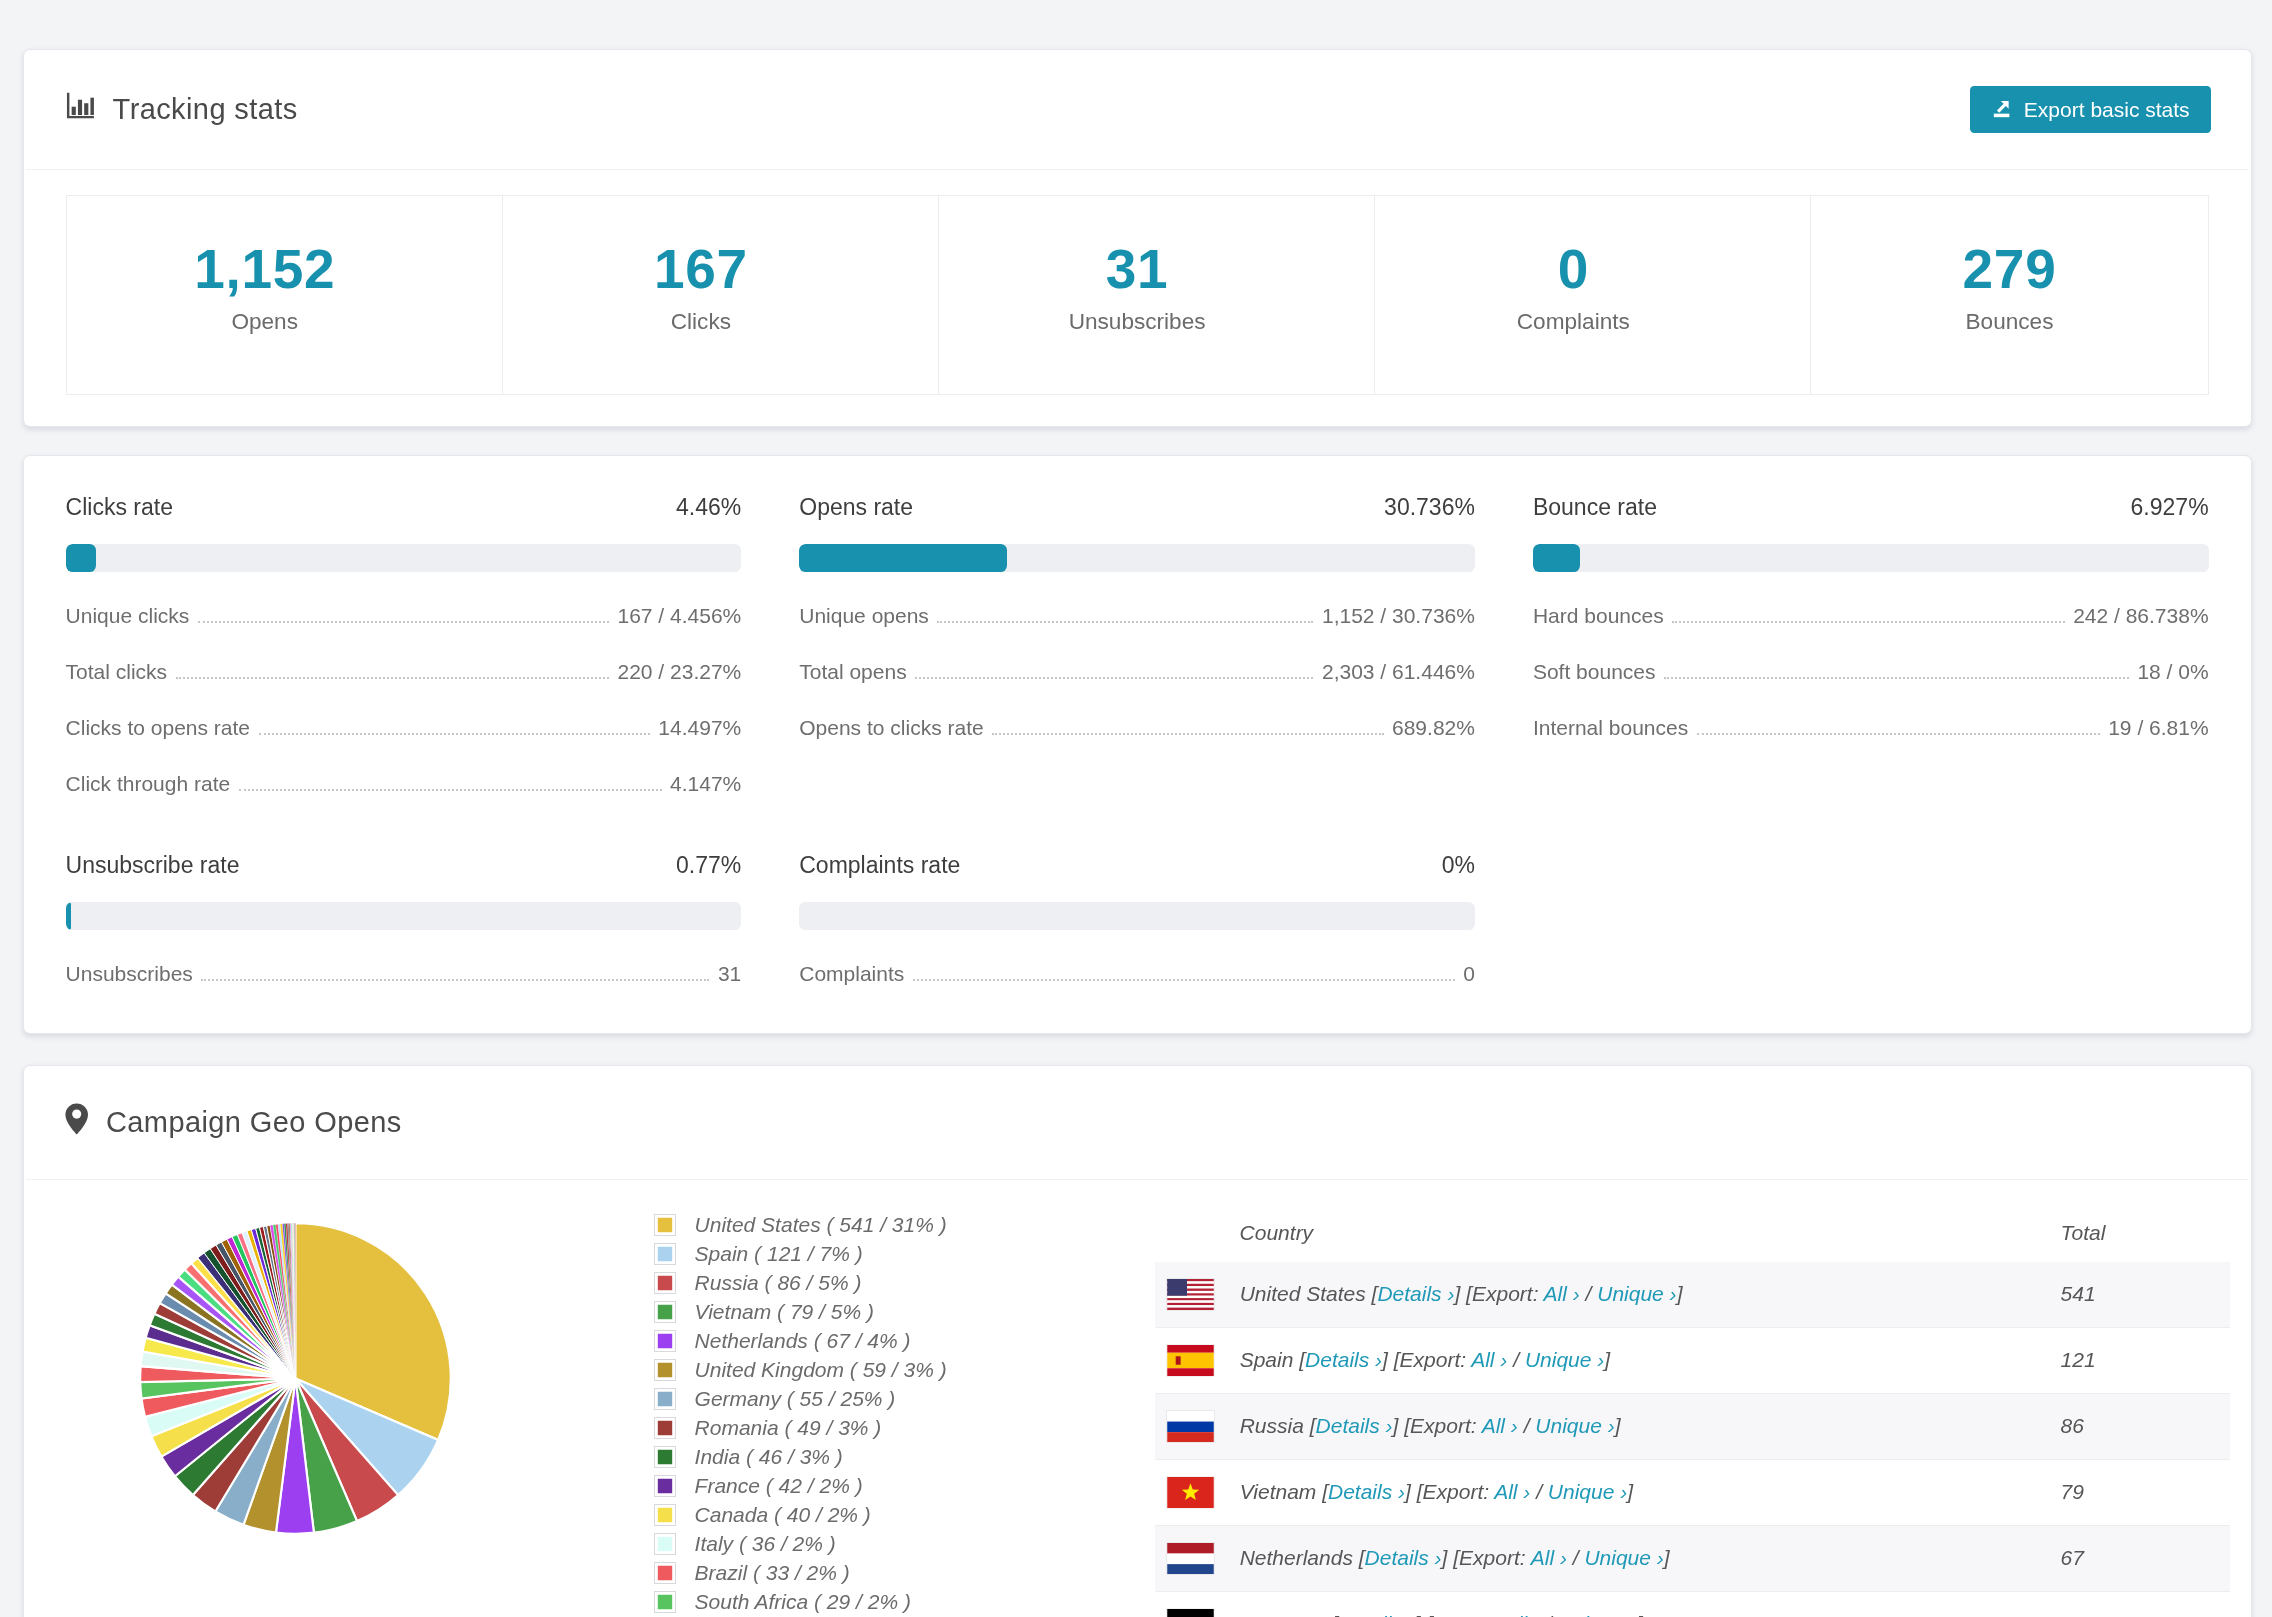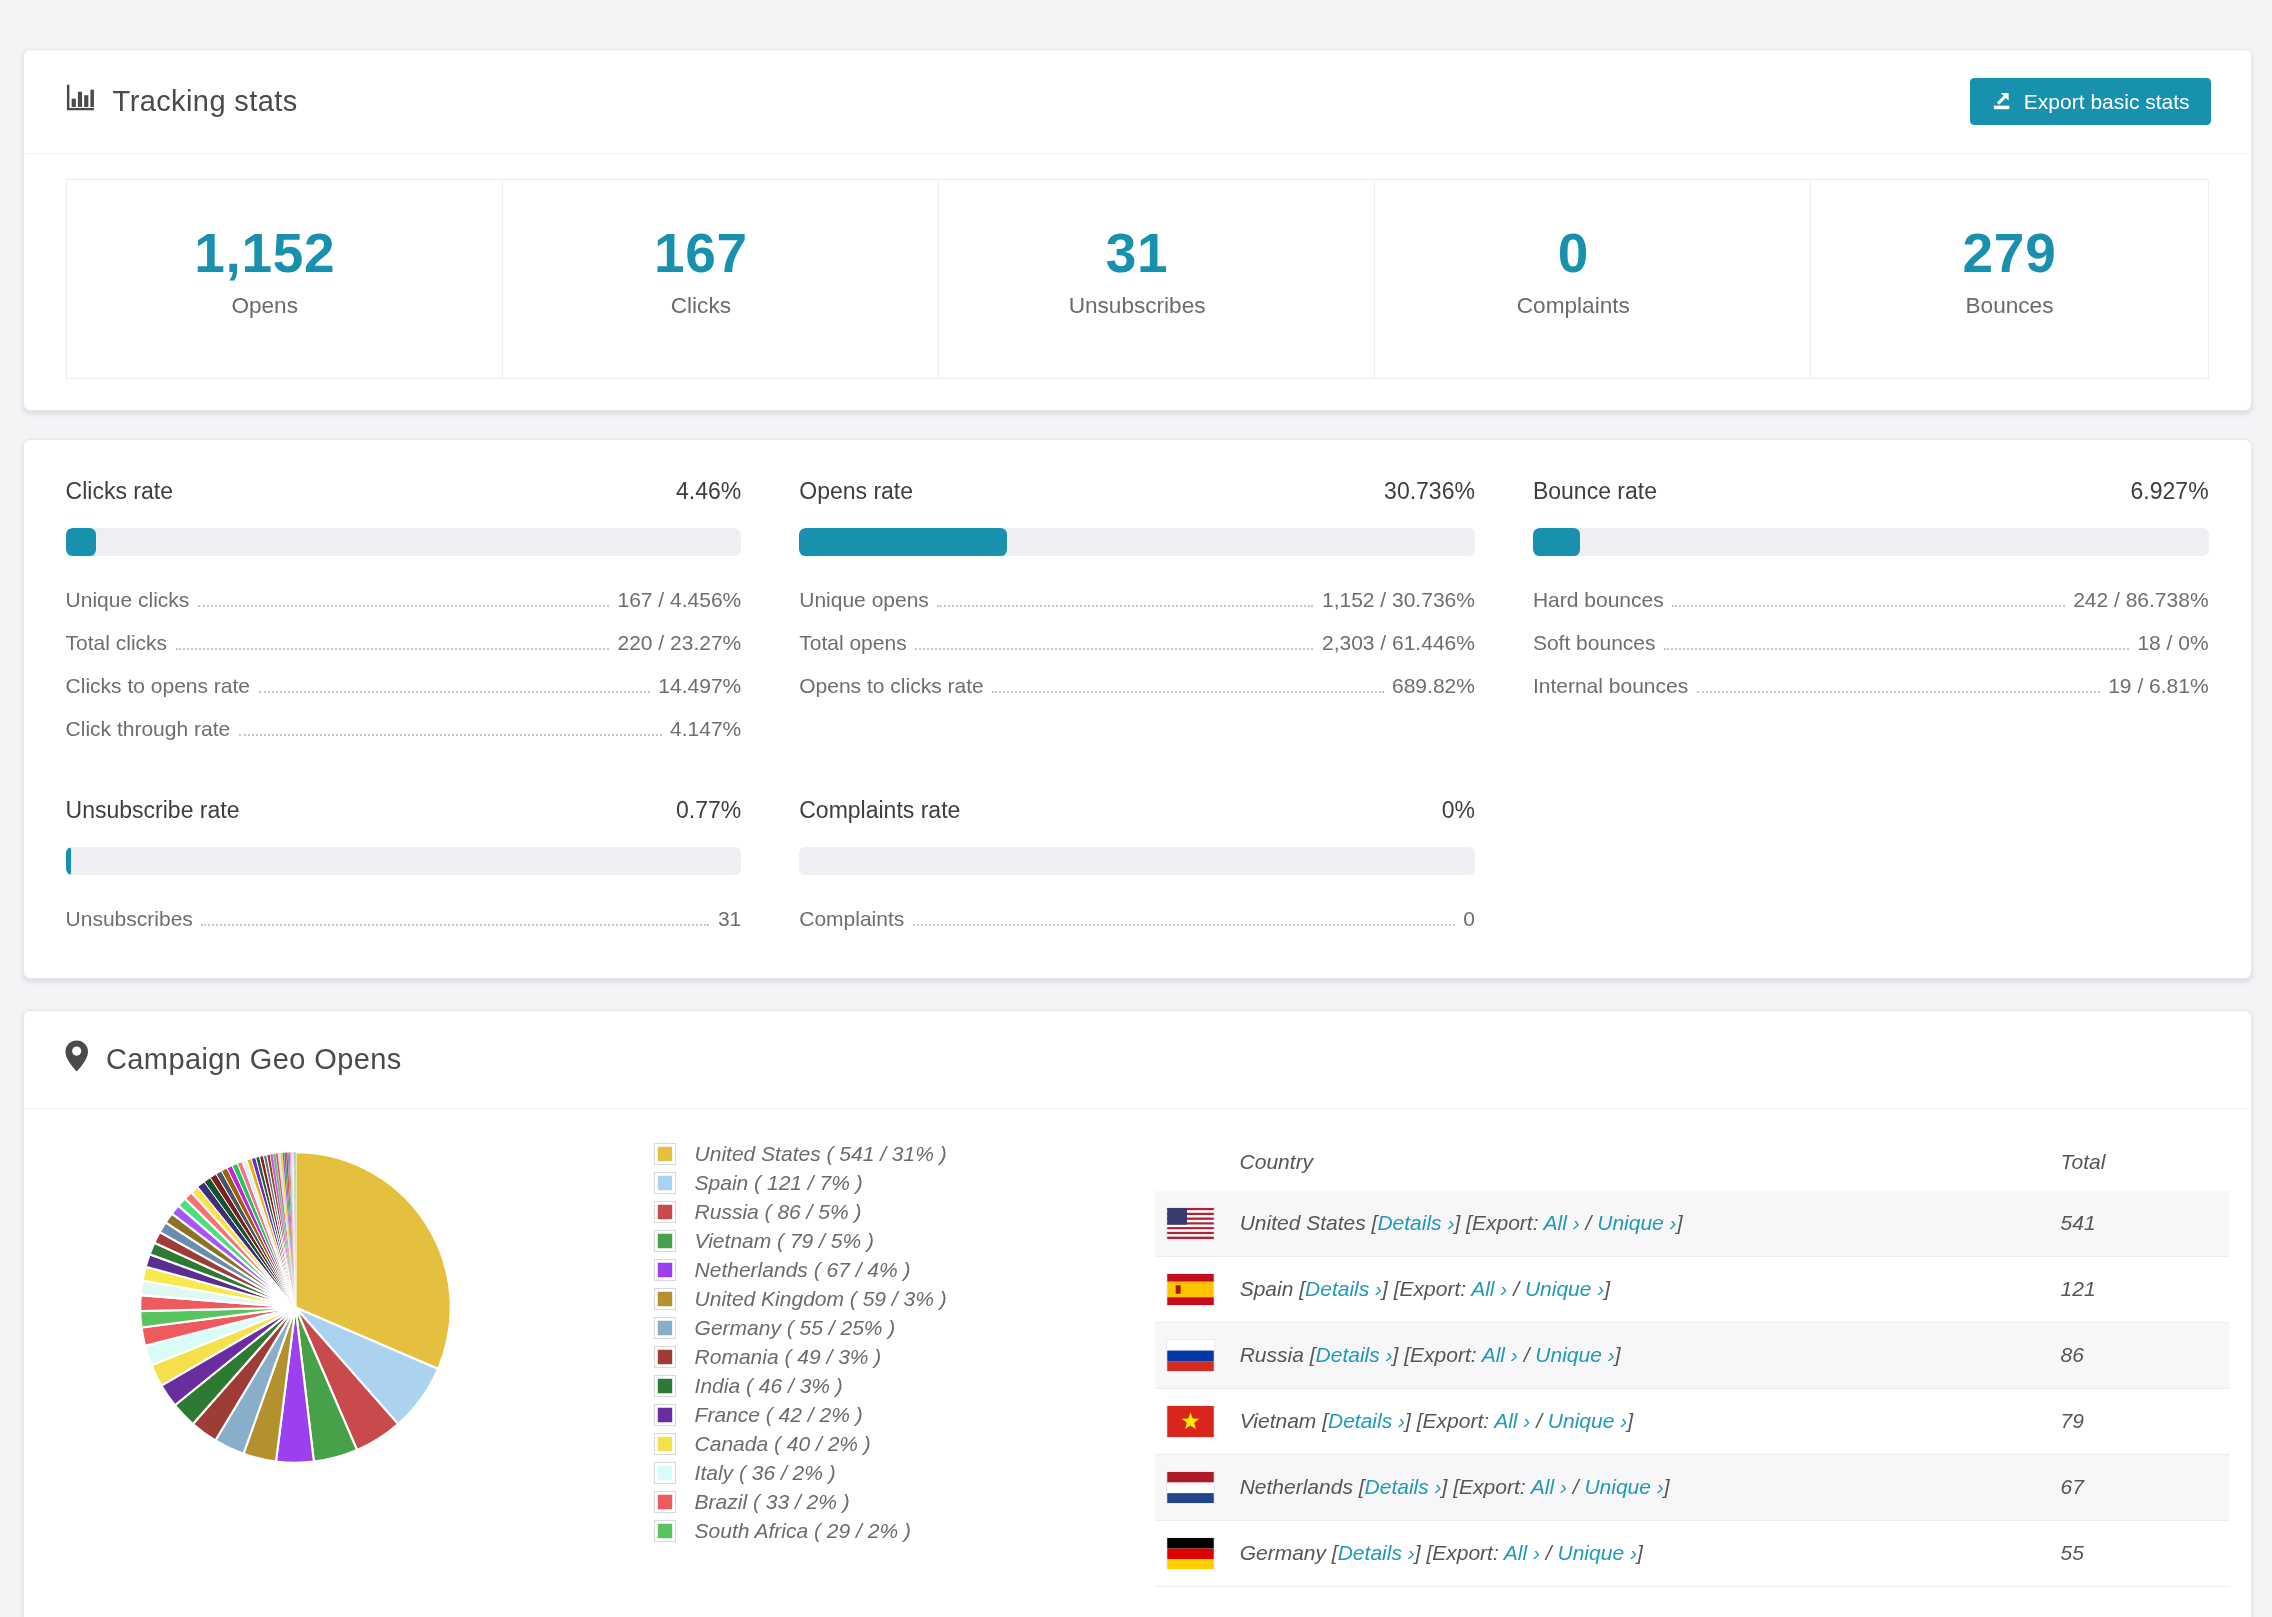--- a/index.html
+++ b/index.html
@@ -2,21 +2,21 @@
 <html style="font-size:11.3px"><head>
 <meta charset="utf-8">
 <style>
   * { margin:0; padding:0; box-sizing:border-box; }
   html,body { width:2273px; background:#f3f4f6; font-family:"Liberation Sans","DejaVu Sans",sans-serif; }
   body { min-height:1618px; }
 
   .card { margin-left:22.6px; width:2229px; background:#fff; border:0.7px solid #e6e6ec;
           border-radius:7px; box-shadow:0 2.1px 5.6px rgba(60,60,100,.13); overflow:hidden; }
   .card-header { display:flex; justify-content:space-between; align-items:center;
-                 padding:28px 40px;gap:8px; }
+                 padding:36px 40px;gap:8px; }
   .card-title { display:flex; align-items:center; font-size:29px; color:#4a4a4a; font-weight:500; letter-spacing:0.4px; }
   .card-title svg { margin-right:17px; }
   .divider { border-bottom:1.4px solid #f0f0f2; margin:0 2.8px; }
 
   
   .card1 { margin-top:49px; padding-bottom:31px; }
   .btn-export { display:flex; align-items:center; gap:10px; background:#1791ad; color:#fff;
                 border:none; border-radius:4.2px; height:47px; padding:0 21px; font-size:21px;
                 font-family:inherit; cursor:pointer; }
   .stats { margin:25.4px 42px 0; border:1.4px solid #ececf1; display:flex; height:200px;gap:39px; }
@@ -27,21 +27,21 @@
   .stat-label { font-size:22.6px; color:#6b6b6b; margin-top:8.5px; }
 
   
   .card2 { margin-top:28px; padding:38px 42px 47px; display:grid;
            grid-template-columns:repeat(3,1fr); column-gap:58px; row-gap:56px; }
   .rate-head { display:flex; justify-content:space-between; font-size:23px; font-weight:400;
                color:#3e3e3e; margin-bottom:22.6px; }
   .bar { height:28px; background:#edeff2; border-radius:6.4px; overflow:hidden; }
   .bar-fill { height:100%; background:#1791ad; border-radius:6.4px; }
   .rate-rows { margin-top:32px; }
-  .rrow { display:flex; align-items:baseline; font-size:21px; color:#6e6e6e; margin-top:19px; }
+  .rrow { display:flex; align-items:baseline; font-size:21px; color:#6e6e6e; margin-top:32px; }
   .rrow:first-child { margin-top:4px; }
   .leader { flex:1; border-bottom:2.1px dotted #c6c6cb; margin:0 8.5px 5px; }
 
   
   .card3 { margin-top:31px; height:624px; }
   .geo-body { display:flex; padding:24px 21px 0 65px;font-style:italic; }
   .pie-wrap { width:432px; flex:none; }
   .pie-wrap svg { margin-left:47px; margin-top:15.5px; display:block; }
   .legend { width:368px; flex:none; margin-left:133px; padding-top:7px; }
   .legend-item { display:flex; align-items:center; height:29px; font-size:21px; color:#6b6b6b; }

